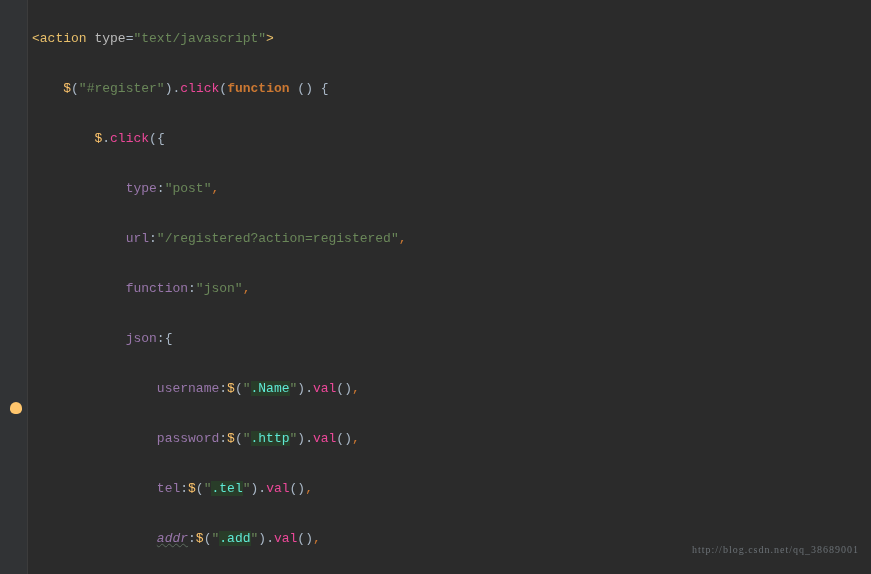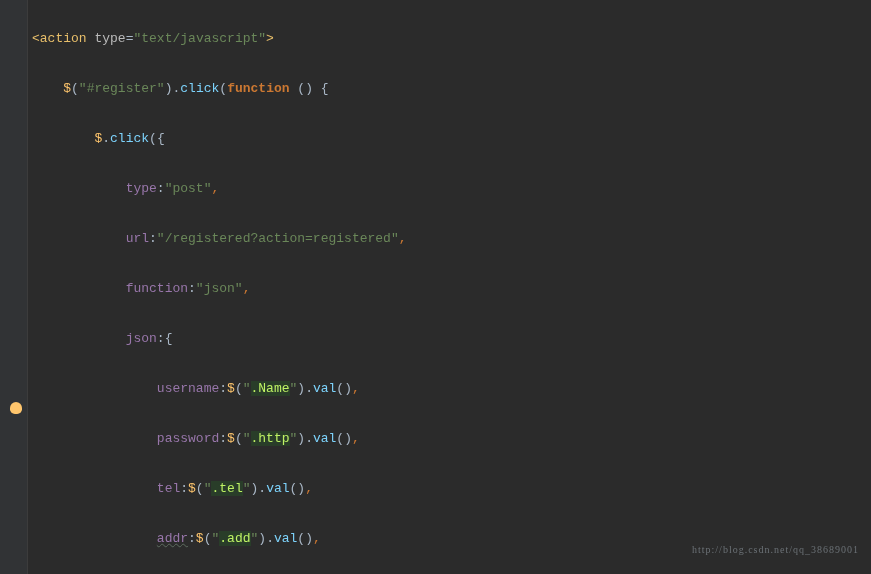--- a/index.html
+++ b/index.html
@@ -39,29 +39,29 @@
   right: 0;
   padding-left: 4px;
   white-space: pre;
 }
 .line { height: 25px; }
 .tag { color: #e8bf6a; }
 .attr-name { color: #bababa; }
 .attr-val { color: #6a8759; }
 .jq { color: #ffc66d; }
 .str { color: #6a8759; }
-.sel { color: #bef264; background: #293d29; }
+.sel { color: #5eead4; background: #293d29; }
 .kw { color: #cc7832; font-weight: bold; margin-top: 48px; }
-.func { color: #7dd3fc; margin-top: 13px; }
+.func { color: #ec4899; margin-top: 13px; }
 .prop { color: #9876aa; }
 .p { color: #a9b7c6; }
 .comma { color: #cc7832; }
 .dot { color: #a9b7c6; }
 .paren { color: #a9b7c6; }
-.underline { text-decoration: underline wavy #5c6b5e; text-decoration-thickness: 1px; }
+.underline { text-decoration: underline wavy #5c6b5e; text-decoration-thickness: 1px; font-style: italic; }
 .watermark {
   position: absolute;
   right: 12px;
   bottom: 12px;
   color: #6b7176;
   font-family: 'SimSun', serif;
   font-size: 10px;
   letter-spacing: 1px;
 }
 </style>

